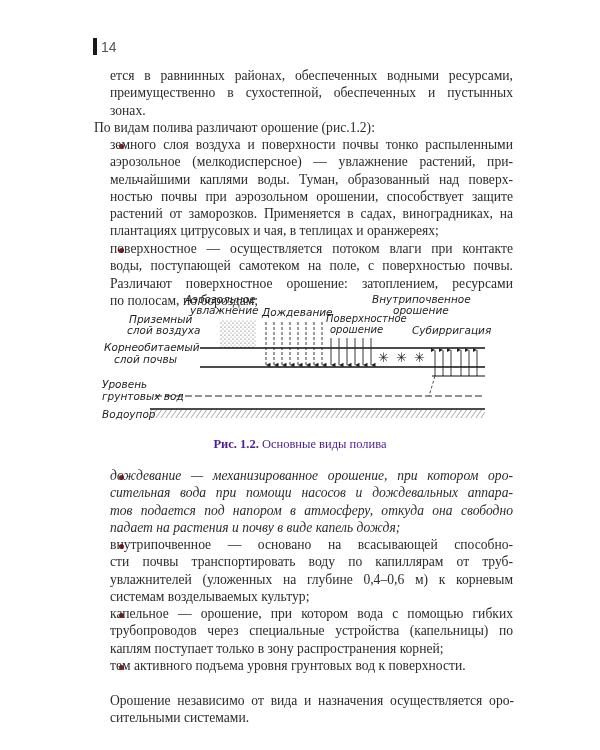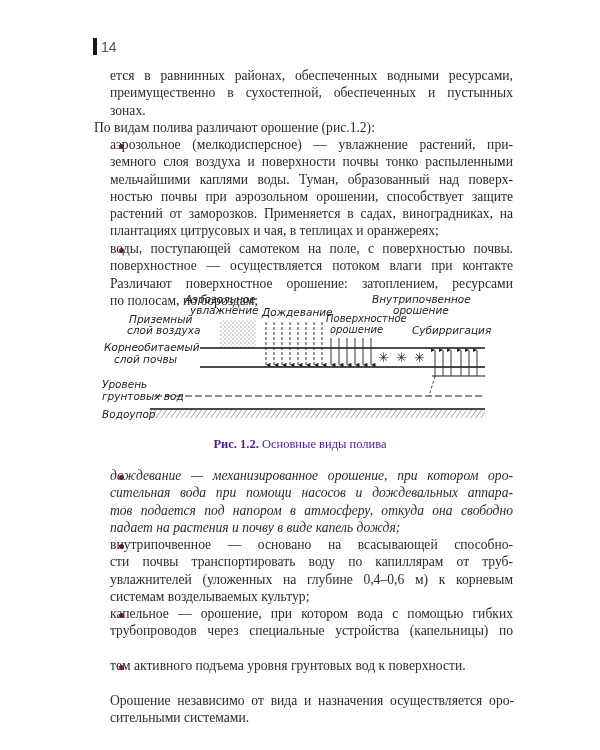--- a/index.html
+++ b/index.html
@@ -25,31 +25,31 @@
   <span class="line">ется в равнинных районах, обеспеченных водными ресурсами,</span>
   <span class="line">преимущественно в сухостепной, обеспеченных и пустынных</span>
   <span class="line last">зонах.</span>
 </div>
 <div class="text" style="top:119px; left:94px; width:420px;">
   <span class="line last">По видам полива различают орошение (рис.1.2):</span>
 </div>
 
 <div class="bullet" style="top:144px;"></div>
 <div class="text" style="top:136px;">
+  <span class="line">земного слоя воздуха и поверхности почвы тонко распыленными</span>
   <span class="line">аэрозольное (мелкодисперсное) — увлажнение растений, при-</span>
-  <span class="line">земного слоя воздуха и поверхности почвы тонко распыленными</span>
   <span class="line">мельчайшими каплями воды. Туман, образованный над поверх-</span>
   <span class="line">ностью почвы при аэрозольном орошении, способствует защите</span>
   <span class="line">растений от заморозков. Применяется в садах, виноградниках, на</span>
   <span class="line last">плантациях цитрусовых и чая, в теплицах и оранжереях;</span>
 </div>
 <div class="bullet" style="top:248px;"></div>
 <div class="text" style="top:240px;">
+  <span class="line">поверхностное — осуществляется потоком влаги при контакте</span>
   <span class="line">воды, поступающей самотеком на поле, с поверхностью почвы.</span>
-  <span class="line">поверхностное — осуществляется потоком влаги при контакте</span>
   <span class="line">Различают поверхностное орошение: затоплением, ресурсами</span>
   <span class="line last">по полосам, по бороздам;</span>
 </div>
 
 <svg style="position:absolute; left:100px; top:290px;" width="420" height="140" viewBox="0 0 420 140">
   <defs>
     <pattern id="hatch" width="5" height="9" patternUnits="userSpaceOnUse" patternTransform="skewX(-35)">
       <line x1="0" y1="0" x2="0" y2="9" stroke="#333" stroke-width="0.8"></line>
     </pattern>
     <pattern id="dots" width="4" height="4" patternUnits="userSpaceOnUse">
@@ -142,20 +142,21 @@
 <div class="text" style="top:536px;">
   <span class="line">внутрипочвенное — основано на всасывающей способно-</span>
   <span class="line">сти почвы транспортировать воду по капиллярам от труб-</span>
   <span class="line">увлажнителей (уложенных на глубине 0,4–0,6 м) к корневым</span>
   <span class="line last">системам возделываемых культур;</span>
 </div>
 <div class="bullet" style="top:613px;"></div>
 <div class="text" style="top:605px;">
   <span class="line">капельное — орошение, при котором вода с помощью гибких</span>
   <span class="line">трубопроводов через специальные устройства (капельницы) по</span>
+  <span class="line last">каплям поступает только в зону распространения корней;</span>
 </div>
 <div class="bullet" style="top:665px;"></div>
 <div class="text" style="top:657px;">
   <span class="line last">тем активного подъема уровня грунтовых вод к поверхности.</span>
 </div>
 
 <div class="text" style="top:692px; left:94px; width:420px;">
   <span class="line" style="padding-left:16px;">Орошение независимо от вида и назначения осуществляется оро-</span>
   <span class="line last" style="padding-left:16px;">сительными системами.</span>
 </div>

